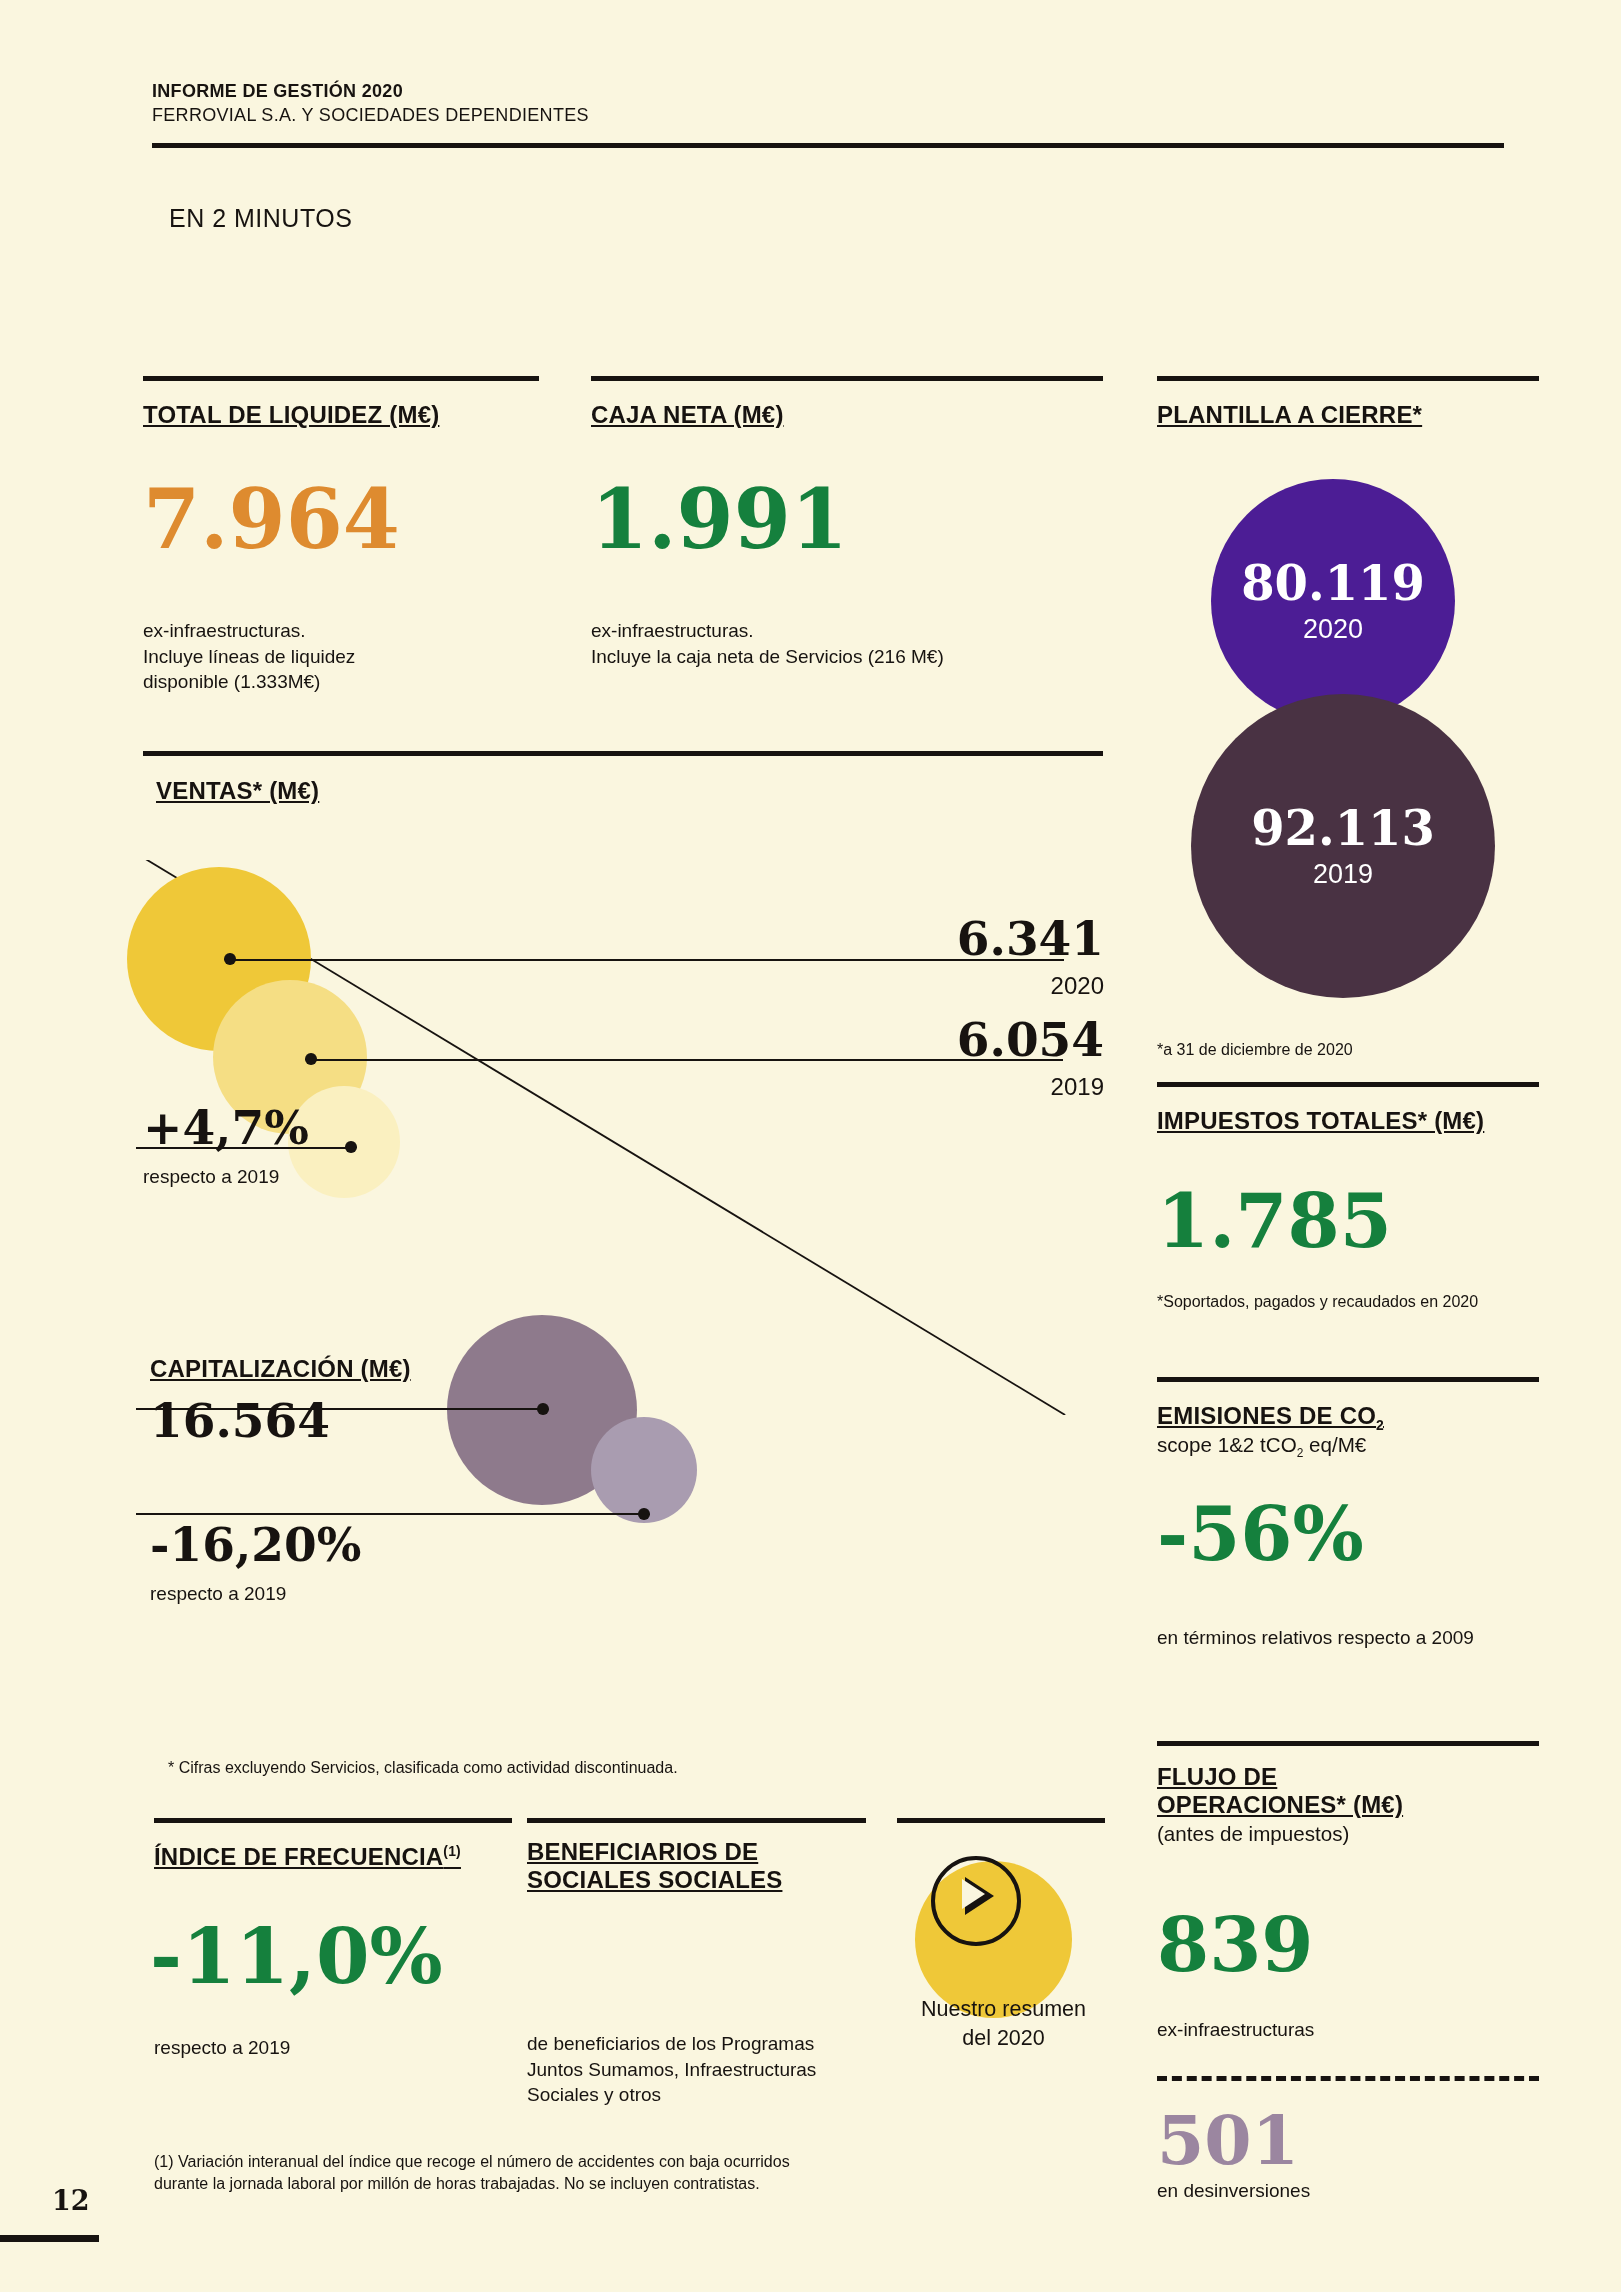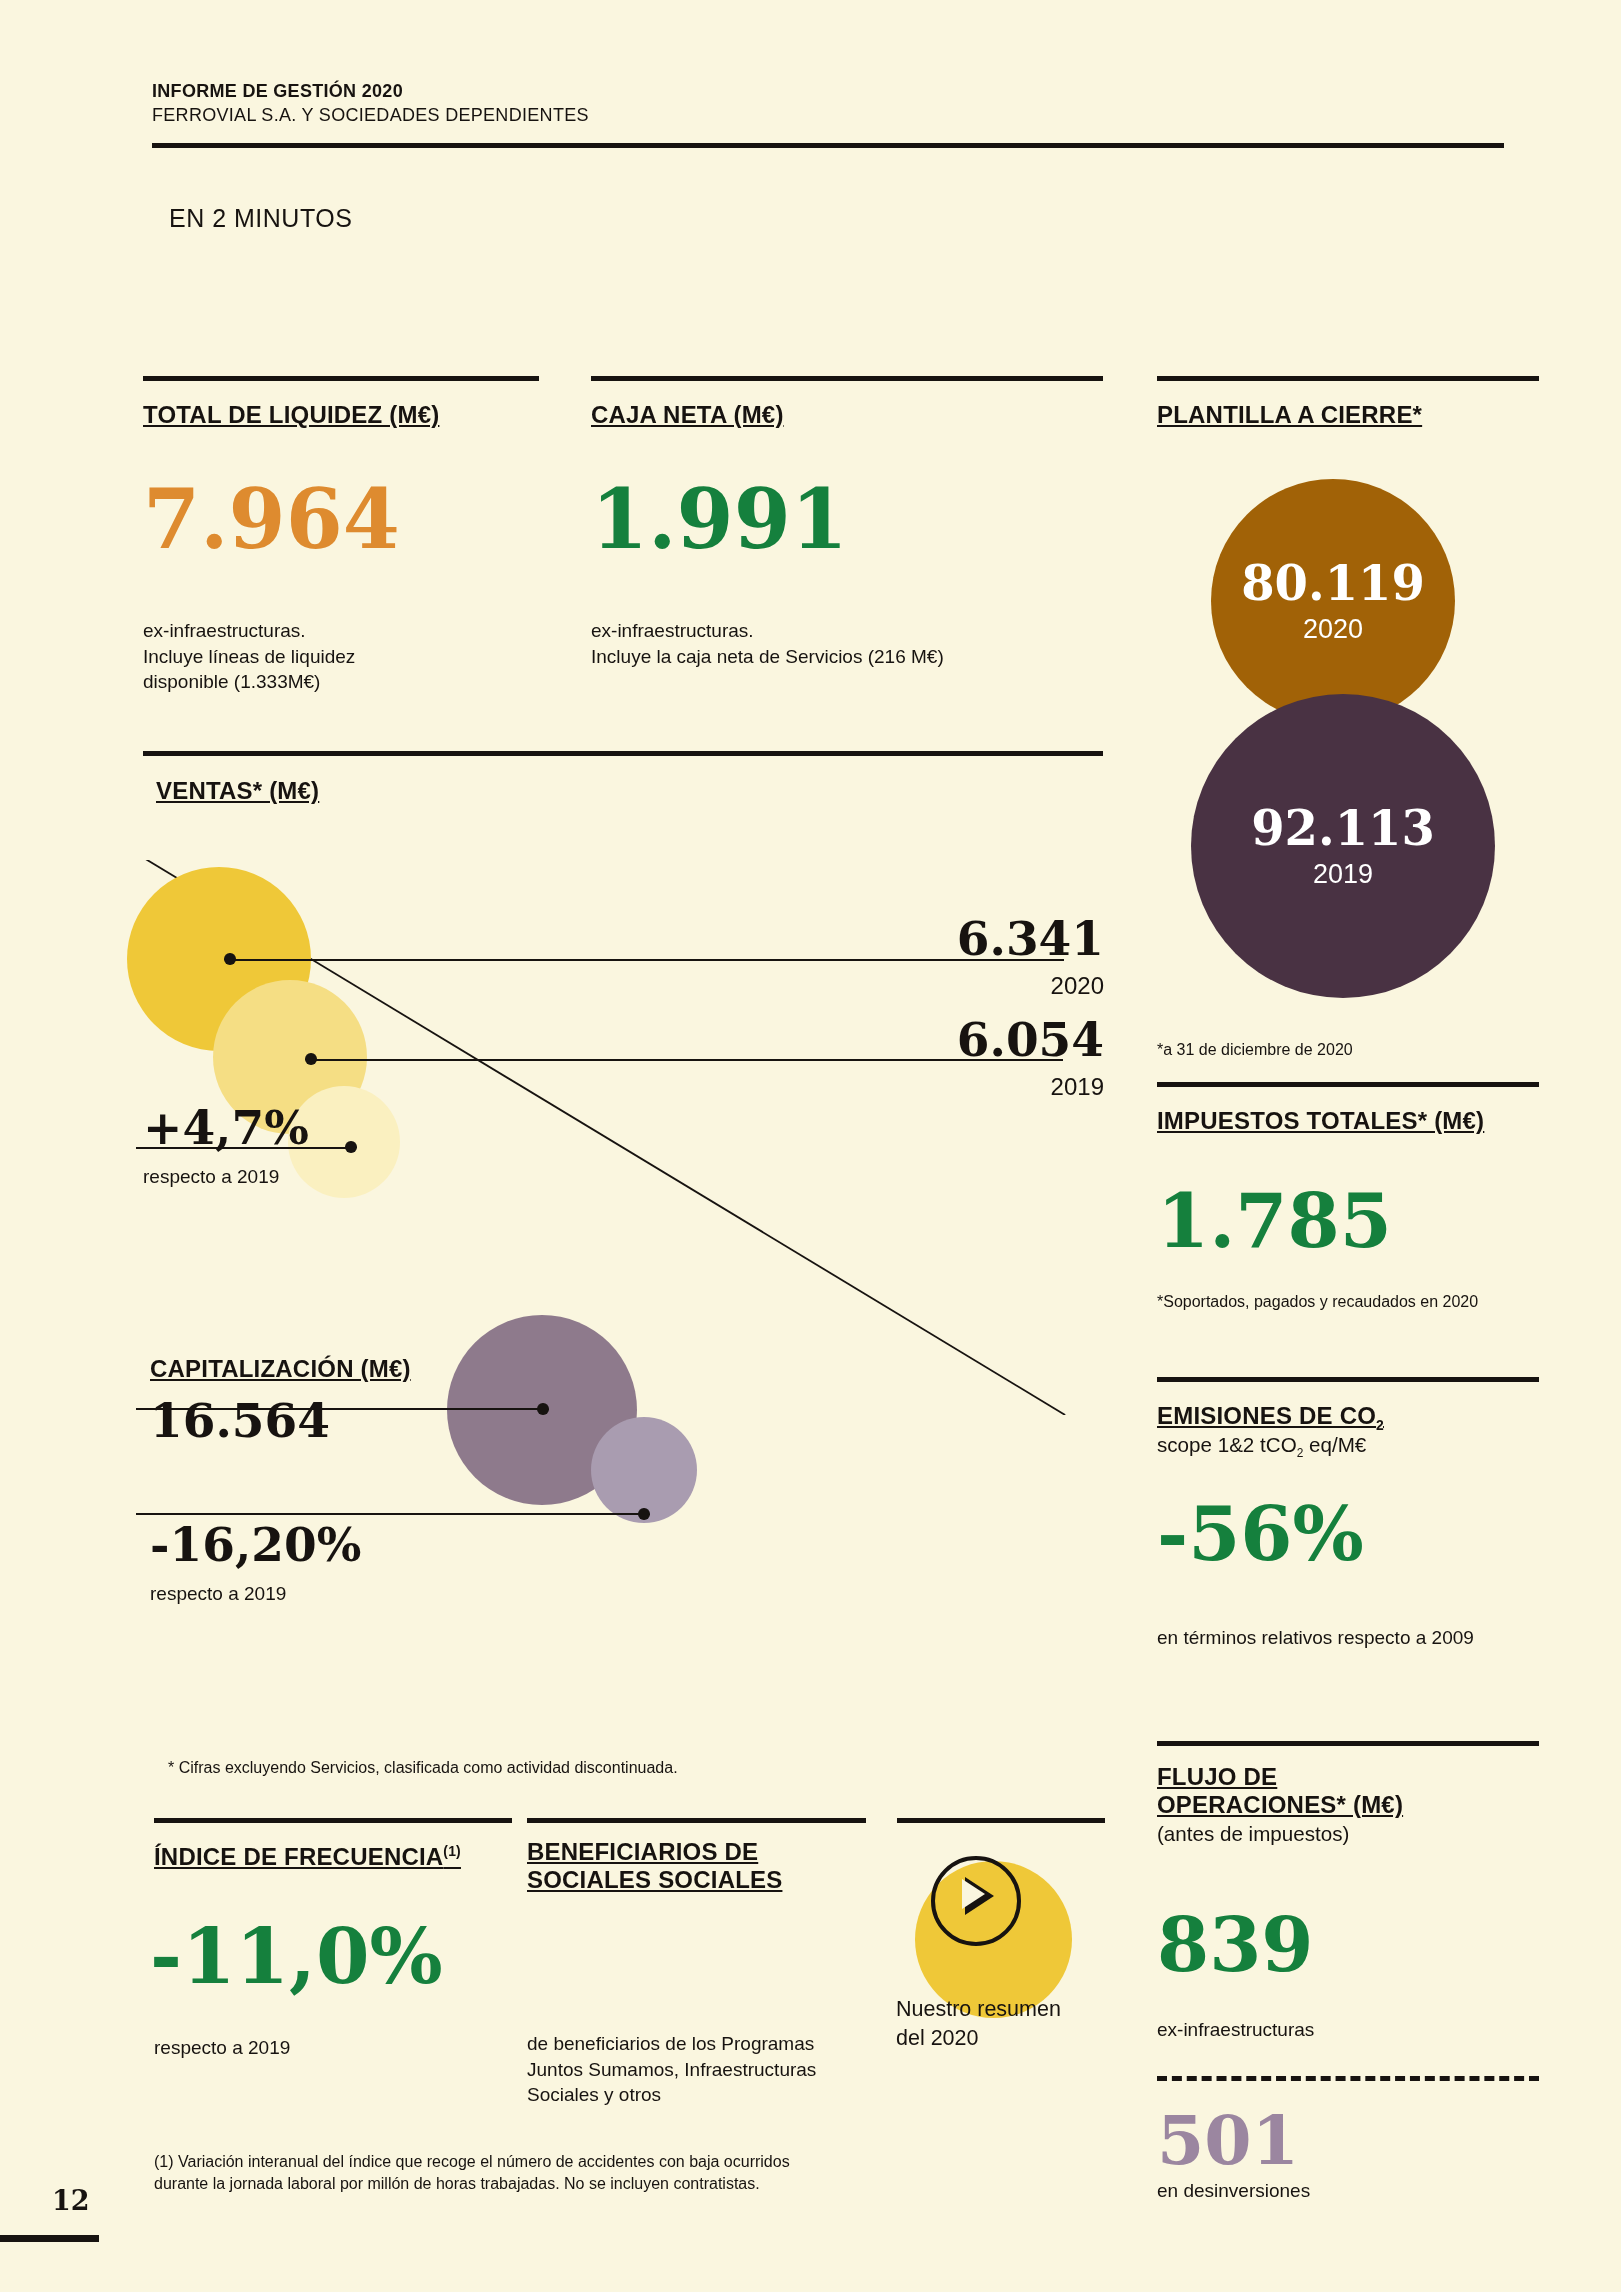--- a/index.html
+++ b/index.html
@@ -93,21 +93,21 @@
   <div class="shead" style="left:591px;top:401px;width:512px;">CAJA NETA (M€)</div>
   <div class="num-purple" style="left:591px;top:478px;font-size:82px;line-height:1;">1.991</div>
   <div class="note" style="left:591px;top:618px;width:502px;">
     <div>ex-infraestructuras.</div>
     <div>Incluye la caja neta de Servicios (216 M€)</div>
   </div>
 
   <div class="srule" style="left:1157px;top:376px;width:382px;"></div>
   <div class="shead" style="left:1157px;top:401px;width:385px;">PLANTILLA A CIERRE*</div>
 
-  <div class="circ" style="left:1211px;top:479px;width:244px;height:244px;background:#a16207;">
+  <div class="circ" style="left:1211px;top:479px;width:244px;height:244px;background:#4c1d95;">
     <div class="cv">80.119</div>
     <div class="cy">2020</div>
   </div>
   <div class="circ" style="left:1191px;top:694px;width:304px;height:304px;background:#493243;">
     <div class="cv">92.113</div>
     <div class="cy">2019</div>
   </div>
   <div class="note-s" style="left:1157px;top:1039px;width:385px;">*a 31 de diciembre de 2020</div>
 
   <div class="srule" style="left:1157px;top:1082px;width:382px;"></div>
@@ -203,21 +203,21 @@
     <div>Sociales y otros</div>
   </div>
 
   <div class="srule" style="left:897px;top:1818px;width:208px;"></div>
   <div class="bub" style="left:915px;top:1861px;width:157px;height:157px;background:#EFC838;"></div>
   <div class="playwrap" style="left:931px;top:1856px;width:82px;height:82px;">
     <div class="playcircle"></div>
     <div class="playtri"></div>
     <div class="playtri-inner"></div>
   </div>
-  <div style="position:absolute;left:896px;top:1995px;width:215px;font-size:21.5px;line-height:1.35;">
+  <div style="position:absolute;left:896px;top:1995px;width:215px;text-align:center;font-size:21.5px;line-height:1.35;">
     <div>Nuestro resumen</div>
     <div>del 2020</div>
   </div>
 
   <div class="note-s" style="left:154px;top:2151px;width:806px;">
     <div>(1) Variación interanual del índice que recoge el número de accidentes con baja ocurridos</div>
     <div>durante la jornada laboral por millón de horas trabajadas. No se incluyen contratistas.</div>
   </div>
 
   <div class="pagenum">12</div>

